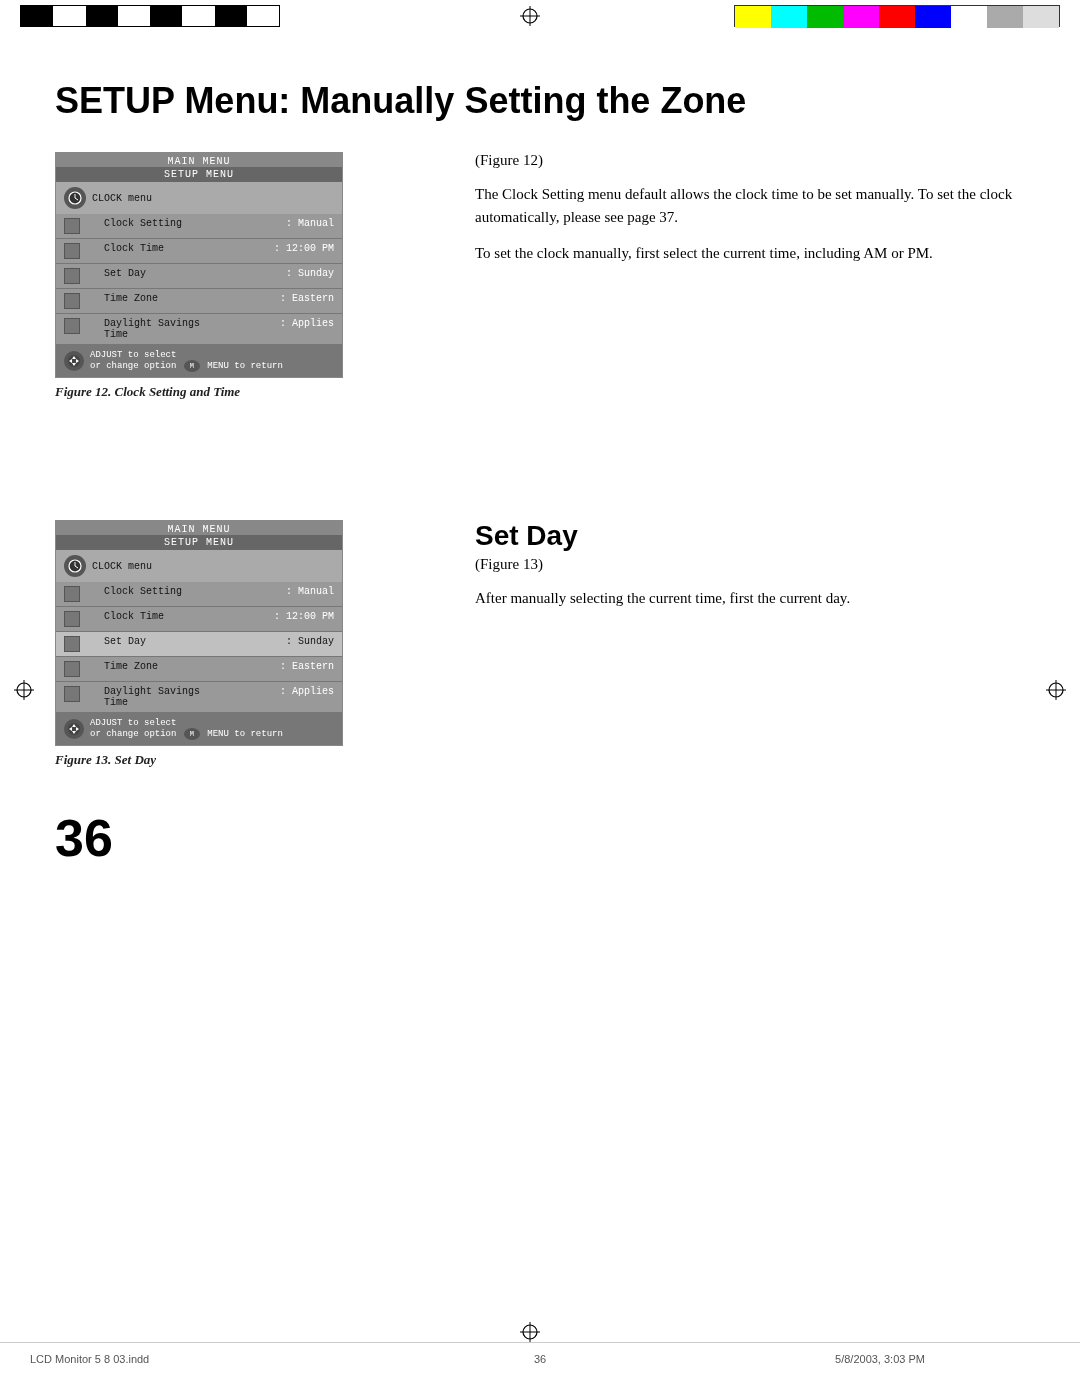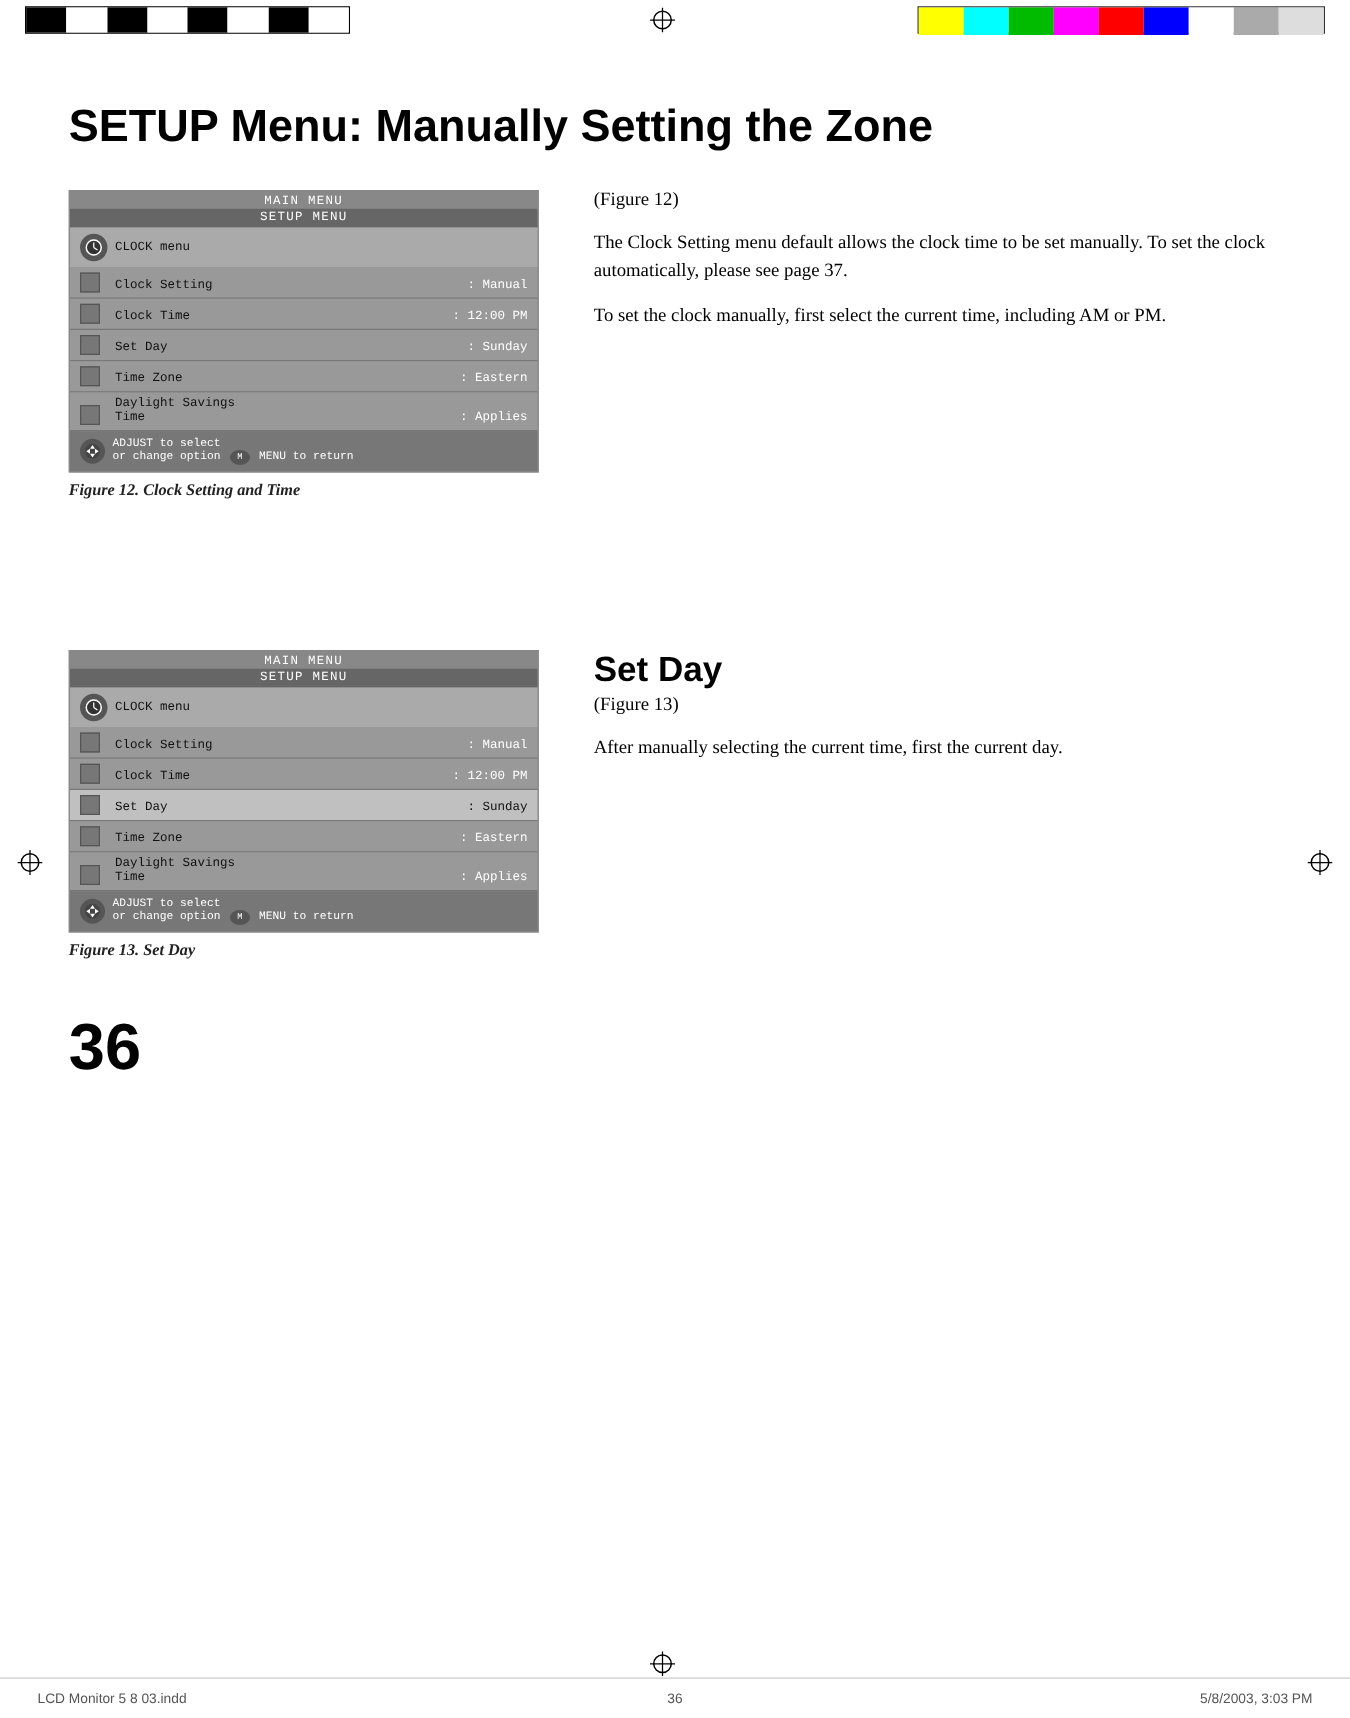--- a/index.html
+++ b/index.html
@@ -94,21 +94,21 @@
       margin-bottom: 12px;
     }
 
     
     .menu-box {
       border: 1px solid #888;
       background: #888;
       font-family: 'Courier New', monospace;
       font-size: 11px;
       color: #fff;
-      width: 376px;
+      width: 288px;
     }
     .menu-header {
       background: #888;
       text-align: center;
       padding: 3px 0 0 0;
       font-size: 10px;
       color: #fff;
       font-family: 'Courier New', monospace;
     }
     .menu-header .main-menu-text {
@@ -139,24 +139,24 @@
       flex-shrink: 0;
     }
     .clock-icon svg { width: 16px; height: 16px; }
     .menu-clock-label {
       font-size: 10px;
       color: #111;
     }
     .menu-item-row {
       background: #999;
       display: flex;
-      align-items: flex-end;
+      align-items: flex-start;
       padding: 4px 8px;
       border-bottom: 1px solid #777;
-      gap: 12px;
+      gap: 24px;
     }
     .menu-checkbox {
       width: 16px;
       height: 16px;
       background: #777;
       border: 1px solid #555;
       flex-shrink: 0;
     }
     .menu-item-name {
       font-size: 10px;
@@ -205,21 +205,21 @@
       display: flex;
       align-items: center;
       border-top: 1px solid #ccc;
       padding: 0 30px;
       font-size: 11px;
       color: #555;
       font-family: Arial, sans-serif;
     }
     .footer-left { flex: 1; }
     .footer-center { flex: 1; text-align: center; }
-    .footer-right { flex: 1; text-align: right; }
+    .footer-right { flex: 1; text-align: center; }
 
     
     .page-number {
       font-size: 52px;
       font-weight: bold;
       font-family: Arial, Helvetica, sans-serif;
       margin-top: 30px;
       margin-bottom: 20px;
     }
 

